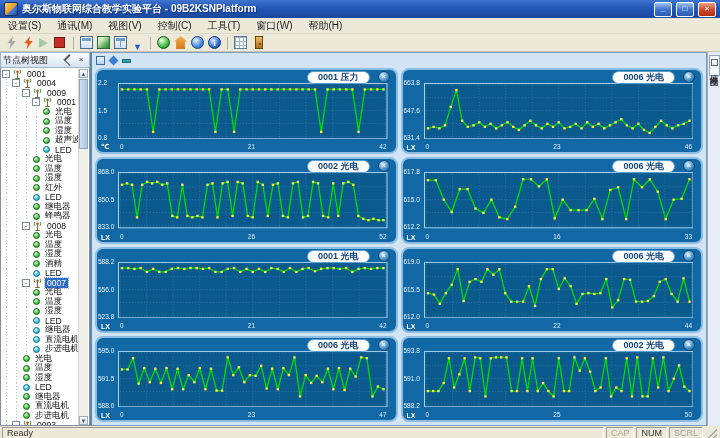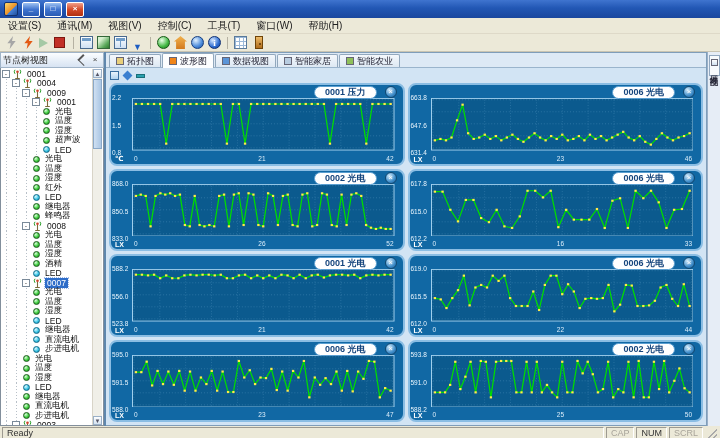--- a/index.html
+++ b/index.html
@@ -34,21 +34,21 @@
   .i-home-orange{background:linear-gradient(#f2b24e,#d2791c);clip-path:polygon(50% 0,100% 42%,84% 42%,84% 100%,16% 100%,16% 42%,0 42%);}
   .i-user-blue{border-radius:50%;background:radial-gradient(circle at 35% 30%,#e0f0ff,#4a8ada 60%,#1d4f9e);border:1px solid #163e80;box-sizing:border-box;}
   .i-info-blue{border-radius:50%;background:radial-gradient(circle at 35% 30%,#d6e8ff,#2f6ed2 60%,#123b8e);border:1px solid #0e2f74;box-sizing:border-box;color:#fff;}
   .i-info-blue::before{content:"i";position:absolute;left:0;right:0;top:0;text-align:center;font:bold 9px "Liberation Serif",serif;line-height:12px;}
   .i-table{background:#fff;border:1px solid #5a7a9a;box-sizing:border-box;
     background-image:linear-gradient(#9ab8d8 1px,transparent 1px),linear-gradient(90deg,#9ab8d8 1px,transparent 1px);background-size:4px 4px;}
   .i-exit-door{width:8px;margin-left:4px;background:linear-gradient(#eebb68,#b06d1c);border:1px solid #6f4408;box-sizing:border-box;}
   .i-exit-door::before{content:"";position:absolute;right:1px;top:6px;width:2px;height:2px;border-radius:50%;background:#5a3404;}
   
   .content{display:flex;height:374px;}
-  .dock-left{width:106px;flex:none;display:flex;flex-direction:column;background:#ece9d8;border-right:2px solid #5f87ad;box-sizing:border-box;}
+  .dock-left{width:92px;flex:none;display:flex;flex-direction:column;background:#ece9d8;border-right:2px solid #5f87ad;box-sizing:border-box;}
   .dock-header{height:14px;flex:none;display:flex;align-items:center;font-size:9px;color:#222;
     background:linear-gradient(#fbfdff,#d7e3f2);border:1px solid #a0b4c8;padding:0 2px;}
   .dock-header .dh-label{flex:1;white-space:nowrap;overflow:hidden;}
   .dh-btn{width:10px;height:10px;flex:none;font-size:8px;line-height:9px;text-align:center;color:#444;border:1px solid transparent;}
   .pin-glyph{display:inline-block;width:7px;height:7px;border-left:2px solid #555;border-bottom:1px solid #555;transform:rotate(45deg);margin-top:1px;}
   .tree-wrap{flex:1;position:relative;background:#fff;border:1px solid #828f9c;border-top:none;overflow:hidden;}
   .tree{position:absolute;left:1px;top:1px;right:10px;bottom:0;overflow:hidden;font-size:8.5px;color:#111;}
   .trow{display:flex;align-items:center;height:9.5px;white-space:nowrap;}
   .guide{width:10px;flex:none;position:relative;height:100%;}
   .guide::before{content:"";position:absolute;left:4px;top:0;bottom:0;width:1px;
@@ -104,20 +104,21 @@
   .scell.grow{flex:1;}
   .scell.dim{color:#a8a49a;}
   .grip{width:12px;background:
     linear-gradient(135deg,transparent 50%,#aaa 50% 60%,transparent 60% 70%,#aaa 70% 80%,transparent 80% 90%,#aaa 90%);}
 </style>
 </head>
 <body>
 
 <div class="titlebar">
   <span class="app-icon"></span>
+  <span class="tb-title">奥尔斯物联网综合教学实验平台 - 09B2KSNPlatform</span>
   <span class="winbtn">_</span>
   <span class="winbtn">□</span>
   <span class="winbtn close">×</span>
 </div>
 
 <div class="menubar">
     <span class="menu-item">设置(S)</span>
     <span class="menu-item">通讯(M)</span>
     <span class="menu-item">视图(V)</span>
     <span class="menu-item">控制(C)</span>
@@ -475,42 +476,20 @@
         </div>
       <div class="tree-scroll">
         <span class="scroll-arrow">▲</span>
         <span class="scroll-thumb"></span>
         <span class="scroll-arrow">▼</span>
       </div>
     </div>
   </div>
 
   <div class="main">
-    <div class="tabsrow">
-        <div class="tab">
-          <span class="tico" style="background: rgb(232, 207, 122);"></span>
-          <span class="tlab">拓扑图</span>
-        </div>
-        <div class="tab active">
-          <span class="tico" style="background: rgb(240, 132, 24);"></span>
-          <span class="tlab">波形图</span>
-        </div>
-        <div class="tab">
-          <span class="tico" style="background: rgb(90, 148, 216);"></span>
-          <span class="tlab">数据视图</span>
-        </div>
-        <div class="tab">
-          <span class="tico" style="background: rgb(184, 204, 224);"></span>
-          <span class="tlab">智能家居</span>
-        </div>
-        <div class="tab">
-          <span class="tico" style="background: rgb(143, 192, 90);"></span>
-          <span class="tlab">智能农业</span>
-        </div>
-      </div>
     <div class="chart-tools">
         <span class="ci ci-snapshot"></span>
         <span class="ci ci-diamond"></span>
         <span class="ci ci-dash"></span>
       </div>
     <div class="chart-grid">
         <div class="panel">
           <div class="pill">0001 压力</div>
           <div class="pclose">×</div>
           <div class="plot">

